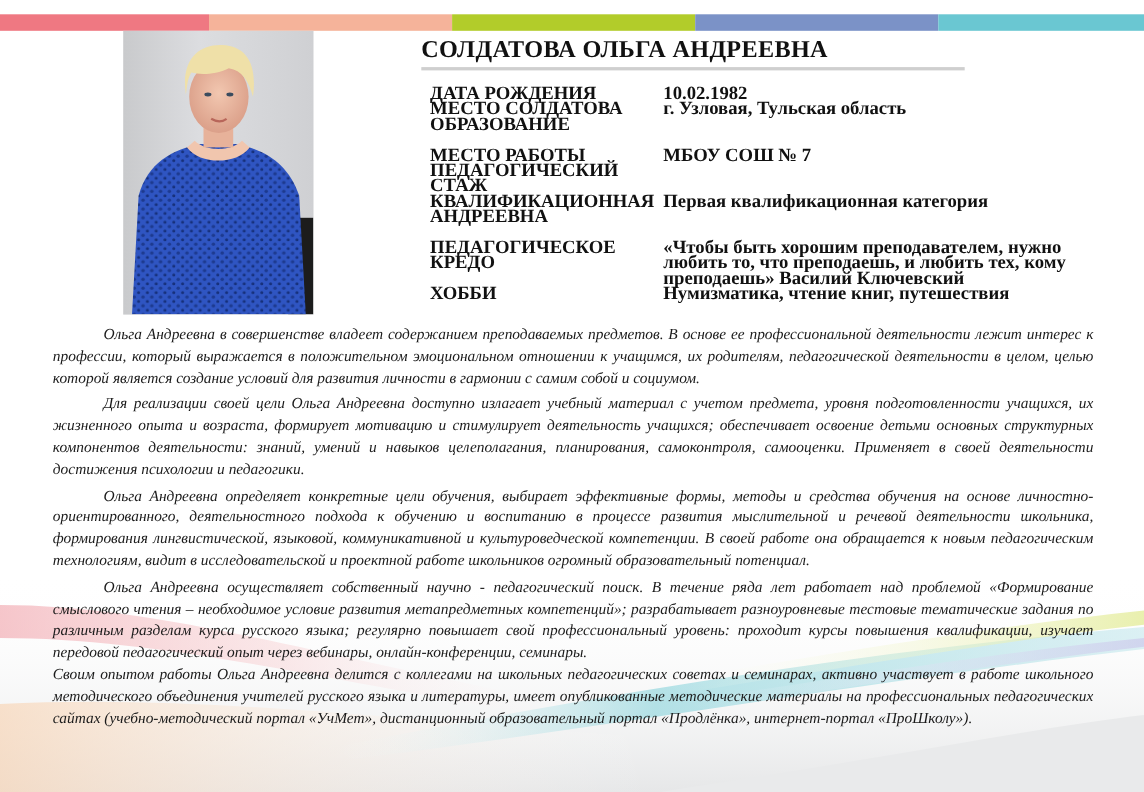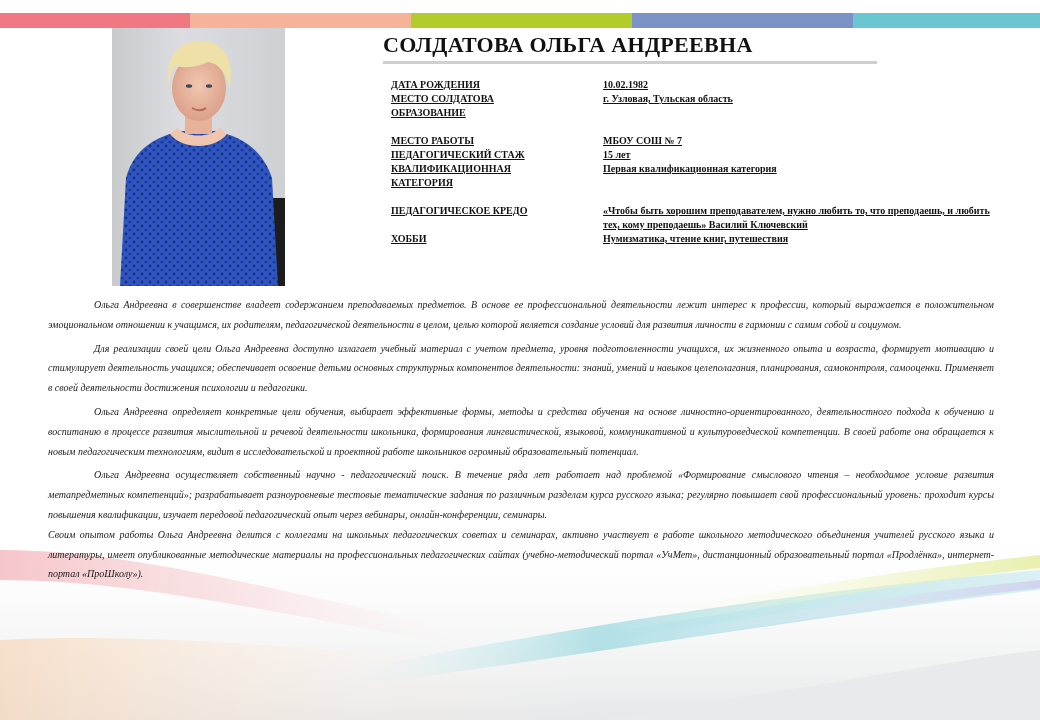--- a/index.html
+++ b/index.html
@@ -15,28 +15,28 @@
     .photo {
       position: absolute; left: 112px; top: 28px; width: 173px; height: 258px;
       background: linear-gradient(90deg, #c9cacc 0%, #dcdde0 40%, #cfd0d3 100%);
       overflow: hidden;
     }
     .title {
       position: absolute; left: 383px; top: 32px; width: 495px; text-align: left;
       font-family: "Liberation Serif", serif; font-weight: bold; font-size: 22px; letter-spacing: 0.3px;
     }
     .title-rule { position: absolute; left: 383px; top: 61px; width: 494px; height: 3px; background: #cfcfcf; }
-    .info { position: absolute; left: 391px; top: 78px; width: 630px; font-size: 10px; font-weight: bold; line-height: 14px; text-decoration: underline; }
+    .info { position: absolute; left: 391px; top: 78px; width: 630px; font-size: 17px; font-weight: bold; line-height: 14px; }
     .info-row { display: flex; }
     .info-row .lbl { width: 212px; flex: none; }
     .info-row .val { flex: 1; }
     .gap { height: 14px; }
     .bio {
       position: absolute; left: 48px; top: 295px; width: 946px;
-      font-family: "Liberation Serif", serif; font-style: italic; font-size: 10px; line-height: 19.8px;
+      font-family: "Liberation Serif", serif; font-style: italic; font-size: 14px; line-height: 19.8px;
       text-align: justify; color: #1a1a1a;
     }
     .bio p { margin: 0 0 4px 0; text-indent: 46px; }
     .bio p.cont { text-indent: 0; margin-top: -4px; }
   </style>
 </head>
 <body>
 
 <div class="color-bar">
   <span style="width:190px;background:#ef7882"></span>
@@ -124,24 +124,23 @@
   <div class="info-row">
     <div class="lbl">ОБРАЗОВАНИЕ</div>
   </div>
   <div class="gap"></div>
   <div class="info-row">
     <div class="lbl">МЕСТО РАБОТЫ</div>
     <div class="val">МБОУ  СОШ  № 7</div>
   </div>
   <div class="info-row">
     <div class="lbl">ПЕДАГОГИЧЕСКИЙ  СТАЖ</div>
-    <div class="val">15 лет</div>
   </div>
   <div class="info-row">
-    <div class="lbl" style="width:150px;margin-right:62px">КВАЛИФИКАЦИОННАЯ КАТЕГОРИЯ</div>
+    <div class="lbl" style="width:150px;margin-right:62px">КВАЛИФИКАЦИОННАЯ АНДРЕЕВНА</div>
     <div class="val">Первая квалификационная категория</div>
   </div>
   <div class="gap"></div>
   <div class="info-row">
     <div class="lbl">ПЕДАГОГИЧЕСКОЕ  КРЕДО</div>
     <div class="val" style="max-width:390px">«Чтобы быть хорошим  преподавателем, нужно любить то, что преподаешь, и любить тех, кому преподаешь» Василий Ключевский</div>
   </div>
   <div class="info-row">
     <div class="lbl">ХОББИ</div>
     <div class="val">Нумизматика, чтение книг, путешествия</div>

